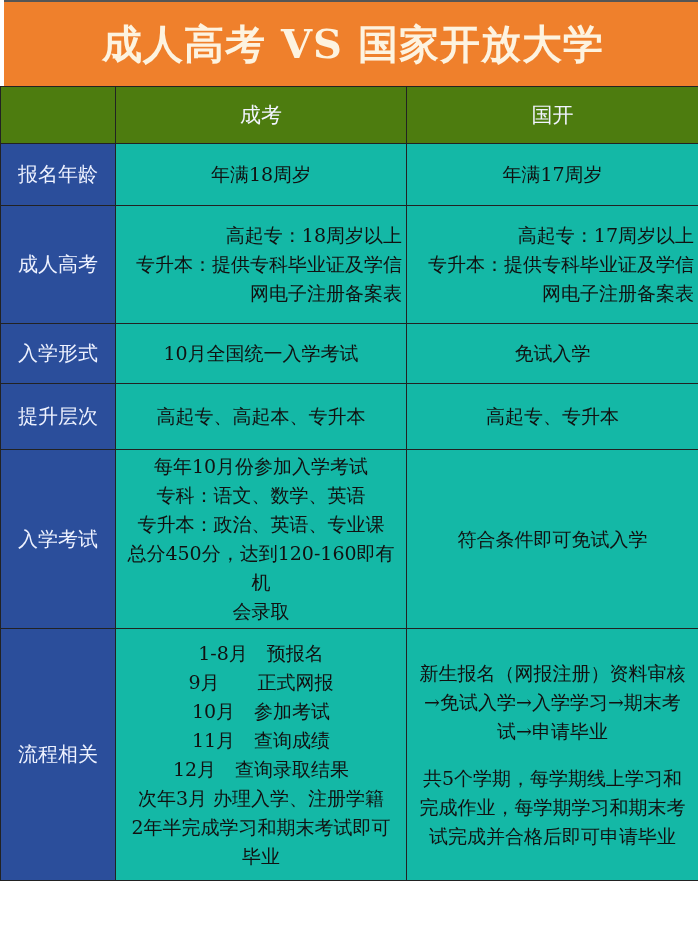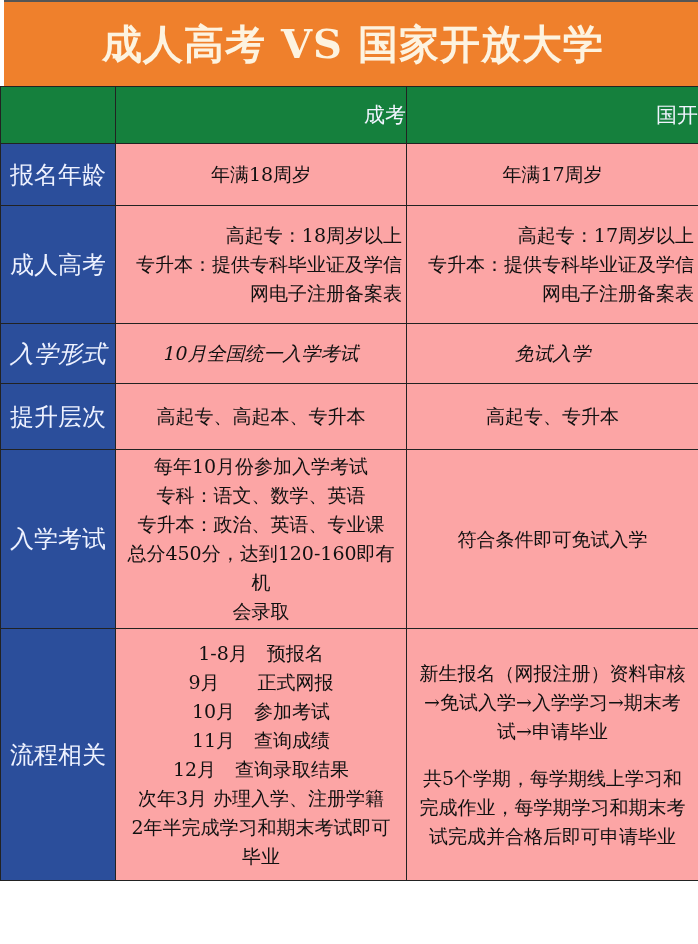--- a/index.html
+++ b/index.html
@@ -2,23 +2,23 @@
 <html><head>
 <meta charset="utf-8">
 <style>
   html,body{margin:0;padding:0;background:#fff;}
   body{width:698px;height:944px;overflow:hidden;font-family:"DejaVu Serif","Liberation Serif",serif;}
   .title{position:absolute;left:4px;top:0;width:698px;height:86px;background:#ef802c;color:#fdf3e0;
     font-size:40px;font-weight:bold;display:flex;align-items:center;justify-content:center;letter-spacing:1px;
     border-top:2px solid #555;box-sizing:border-box;}
   table{position:absolute;left:0;top:86px;width:698px;border-collapse:collapse;table-layout:fixed;}
   td,th{border:1.5px solid #222;padding:0;vertical-align:middle;text-align:center;font-weight:normal;}
-  th{background:#15803d;color:#f2f4ff;font-size:21px;height:56px;text-align:right;}
-  td.label{background:#2b4e9b;color:#eef2ff;font-size:24px;font-family:"DejaVu Sans","Liberation Sans",sans-serif;}
-  td.cell{background:#fca5a5;color:#111;font-size:19px;line-height:29px;padding:2px 4px;}
+  th{background:#4d7c0f;color:#f2f4ff;font-size:21px;height:56px;}
+  td.label{background:#2b4e9b;color:#eef2ff;font-size:20px;font-family:"DejaVu Sans","Liberation Sans",sans-serif;}
+  td.cell{background:#14b8a6;color:#111;font-size:19px;line-height:29px;padding:2px 4px;}
   td.left{text-align:right;}
   .gap{height:18px;}
 </style>
 </head>
 <body>
 
 <div class="title">成人高考 VS 国家开放大学</div>
 
 <table>
   <colgroup>
@@ -49,21 +49,21 @@
           <div>高起专：18周岁以上</div>
           <div>专升本：提供专科毕业证及学信</div>
           <div>网电子注册备案表</div>
         </td>
         <td class="cell left">
           <div>高起专：17周岁以上</div>
           <div>专升本：提供专科毕业证及学信</div>
           <div>网电子注册备案表</div>
         </td>
       </tr>
-      <tr style="height: 60px; font-style: italic;">
+      <tr style="height: 60px;">
         <td class="label">入学形式</td>
         <td class="cell">
           <div>10月全国统一入学考试</div>
         </td>
         <td class="cell">
           <div>免试入学</div>
         </td>
       </tr>
       <tr style="height: 66px;">
         <td class="label">提升层次</td>

